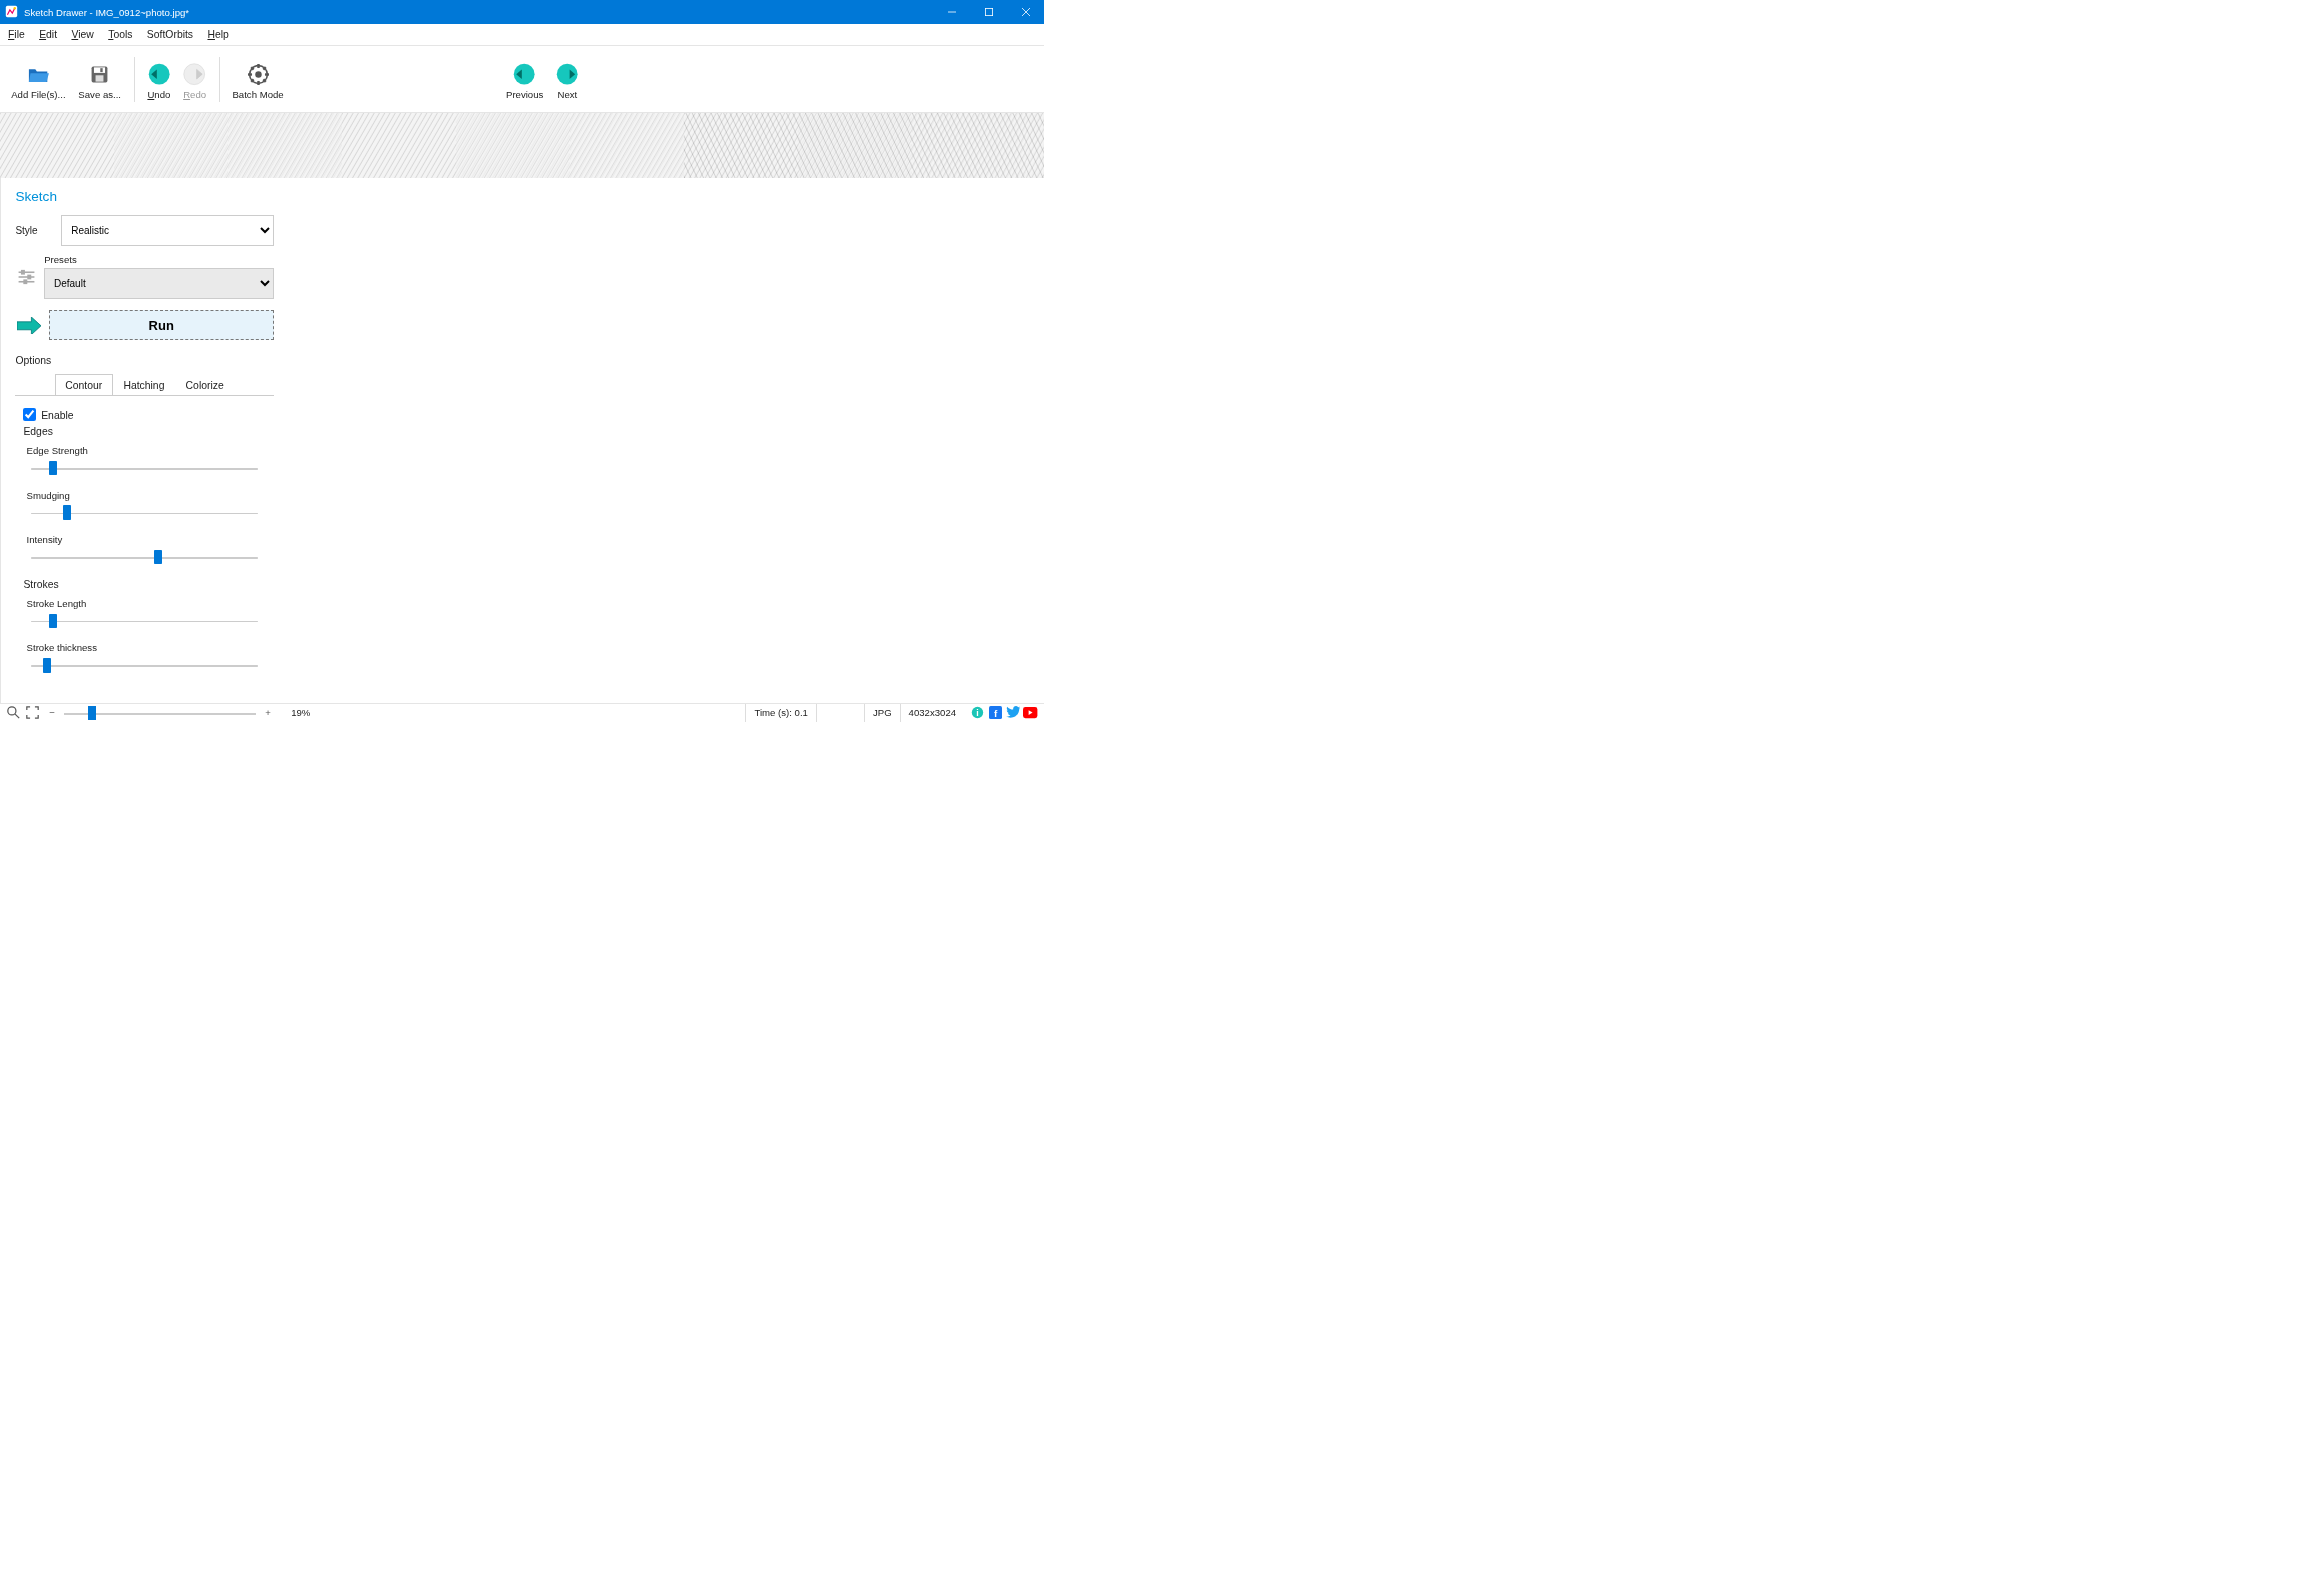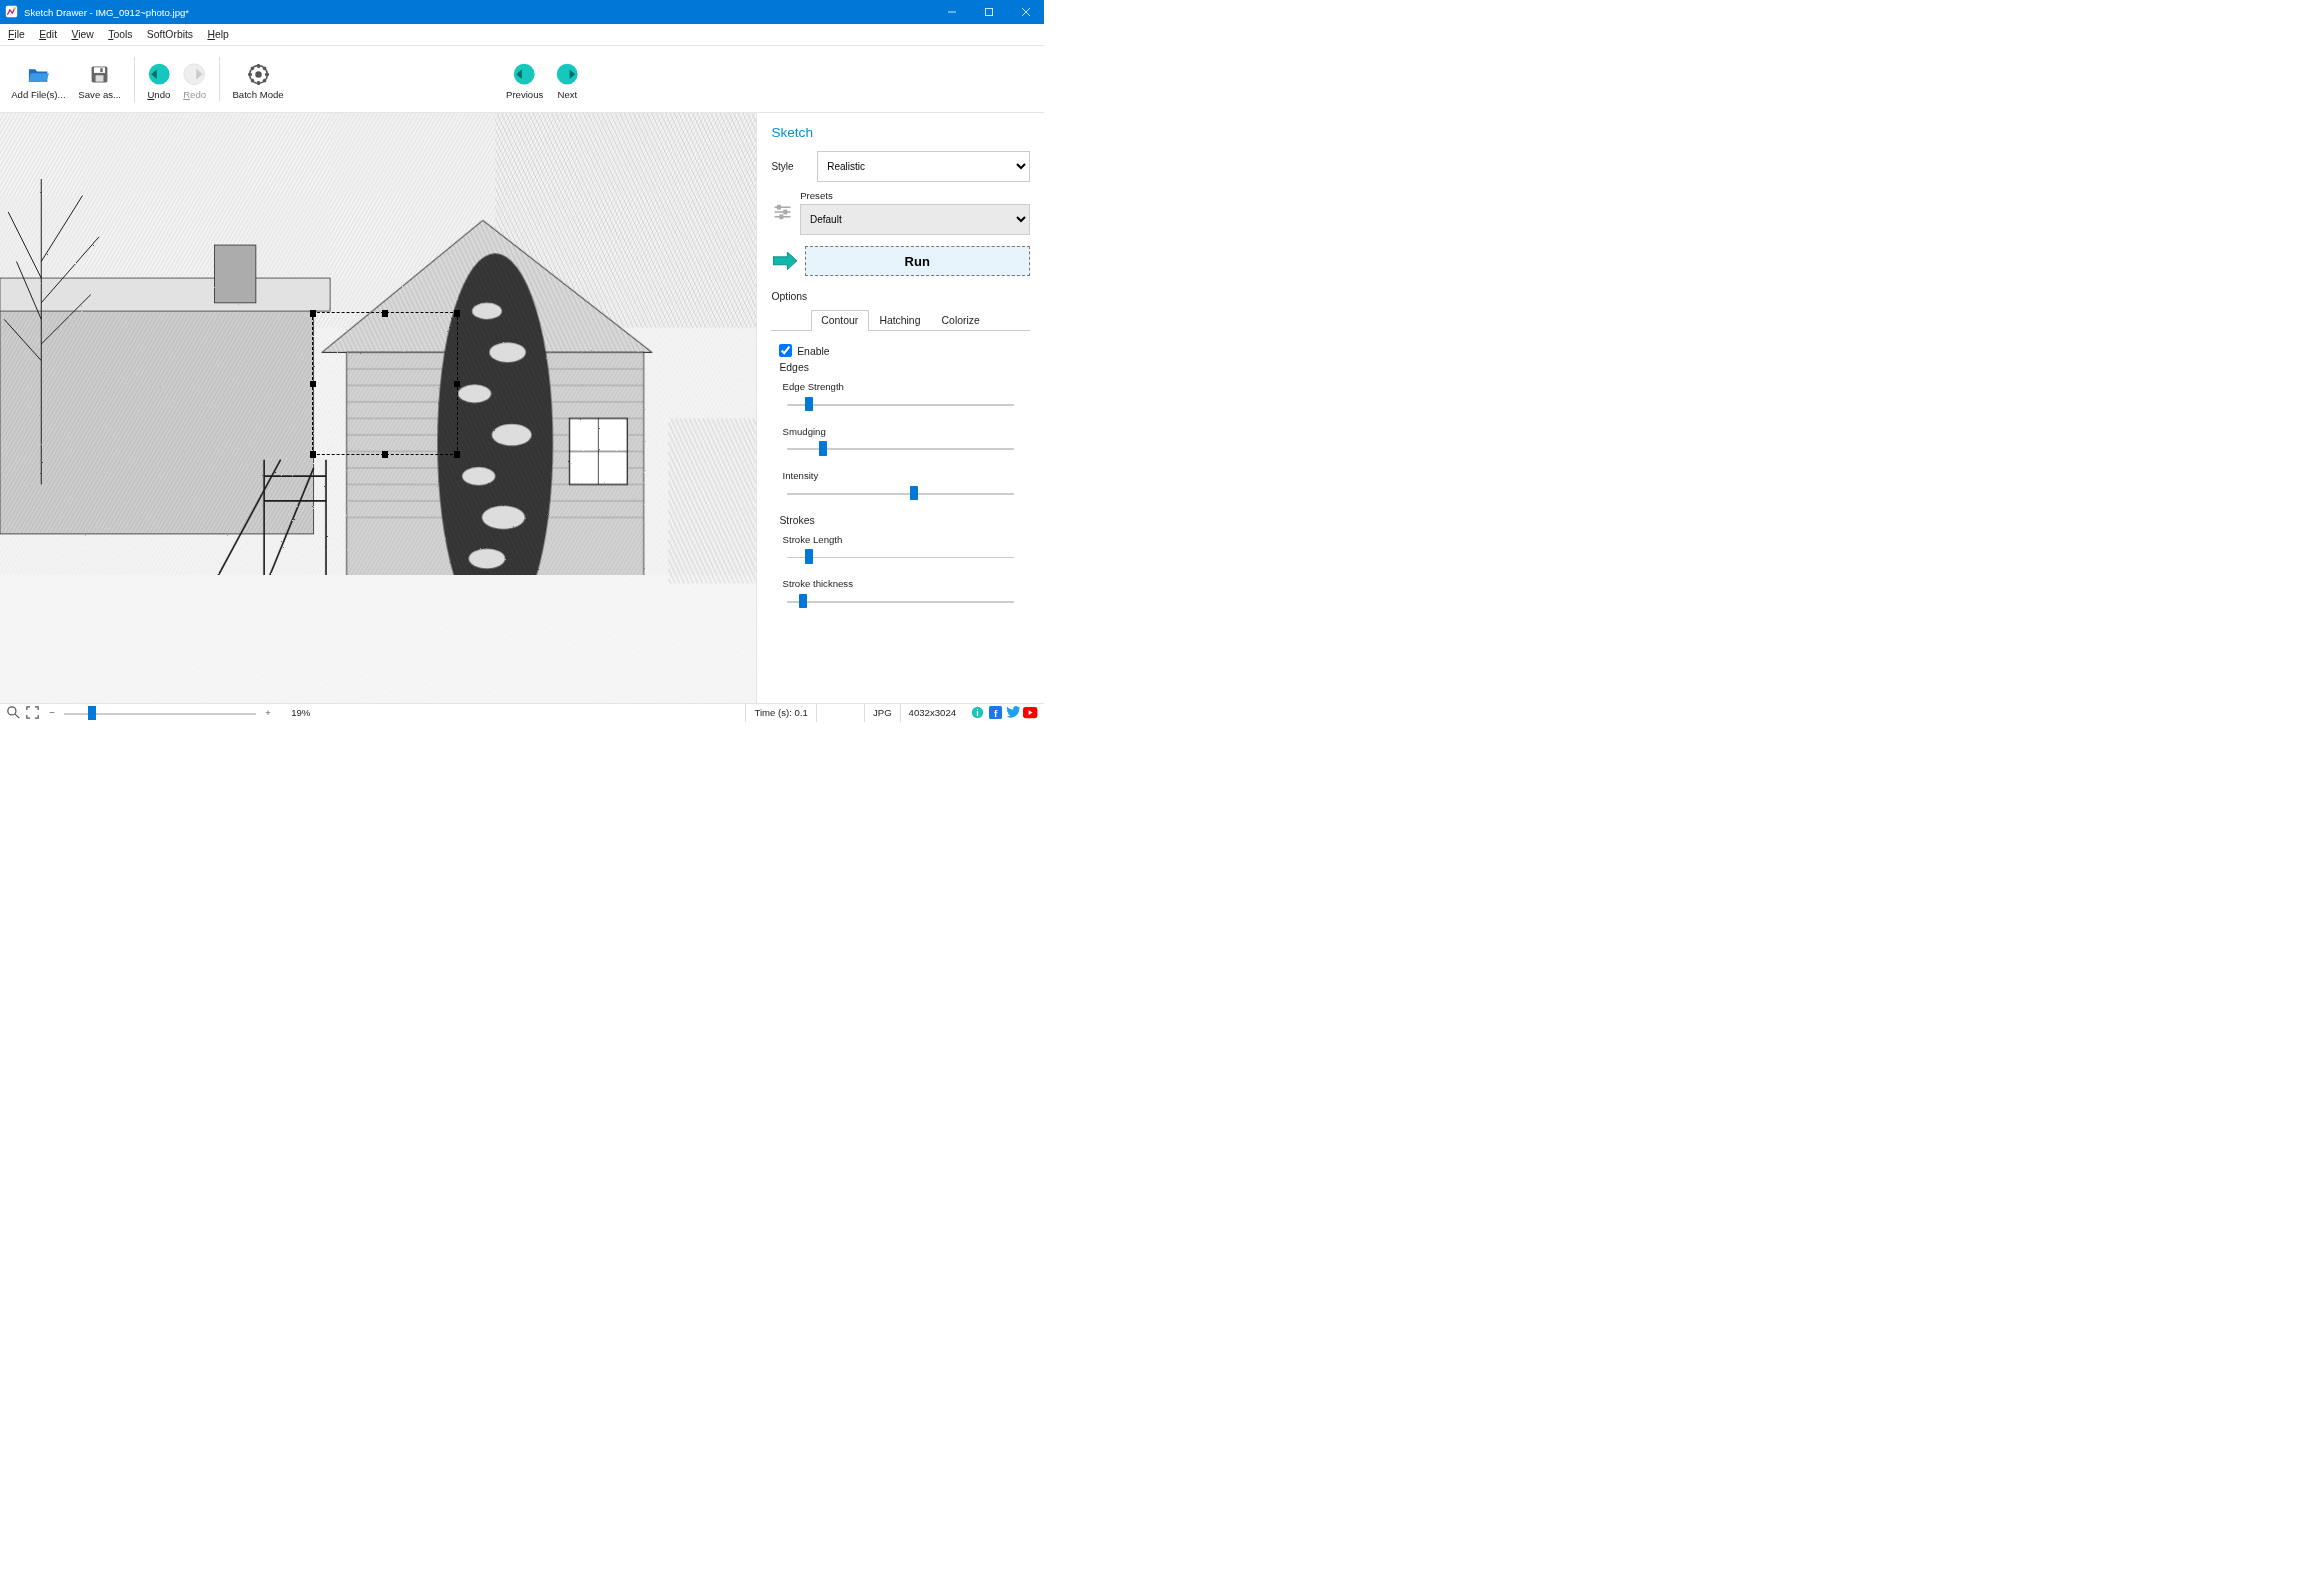--- a/index.html
+++ b/index.html
@@ -18,21 +18,21 @@
     .toolbar { height: 67px; background: #fff; border-bottom: 0.8px solid #e5e5e5; display: flex; align-items: center; }
     .toolbar-group { display: flex; align-items: center; height: 100%; padding: 0 4.8px; }
     .toolbar-sep { width: 0.8px; height: 45px; background: #ddd; margin: 0 1.6px; }
     .tool-btn { display: flex; flex-direction: column; align-items: center; justify-content: flex-start; padding: 4.8px 6.4px 0; cursor: pointer; min-width: 35px; }
     .tool-btn .ico { width: 22.4px; height: 22.4px; display: flex; align-items: center; justify-content: center; }
     .tool-btn .lbl { font-size: 9.6px; text-align: center; line-height: 11.2px; margin-top: 3.2px; }
     .tool-btn.disabled { color: #999; cursor: default; }
     .tool-btn.disabled .ico svg path, .tool-btn.disabled .ico svg polygon { fill: #ccc !important; stroke: #ccc !important; }
     .nav-spacer { flex: 0 0 200px; }
 
-    .main { display: flex; height: calc(100% - 24px - 22.4px - 67px - 19px); }
+    .main { display: flex; height: calc(100% - 24px - 22.4px - 67px - 19px); flex-direction: column; }
     .canvas-area { flex: 1; background: #f8f8f8; position: relative; overflow: hidden; }
     .canvas-bg { width: 100%; height: 100%; background: linear-gradient(135deg, #eee 0%, #e0e0e0 30%, #d8d8d8 60%, #e8e8e8 100%); position: relative; filter: contrast(1.05); }
     .sketch-svg { position: absolute; inset: 0; }
     .selection { position: absolute; border: 0.8px dashed #000; pointer-events: none; }
     .sel-handle { position: absolute; width: 6.4px; height: 6.4px; background: #000; }
     .sel-handle.tl { left: -3.2px; top: -3.2px; } .sel-handle.tm { left: calc(50% - 3.2px); top: -3.2px; }
     .sel-handle.tr { right: -3.2px; top: -3.2px; } .sel-handle.ml { left: -3.2px; top: calc(50% - 3.2px); }
     .sel-handle.mr { right: -3.2px; top: calc(50% - 3.2px); } .sel-handle.bl { left: -3.2px; bottom: -3.2px; }
     .sel-handle.bm { left: calc(50% - 3.2px); bottom: -3.2px; } .sel-handle.br { right: -3.2px; bottom: -3.2px; }
 

